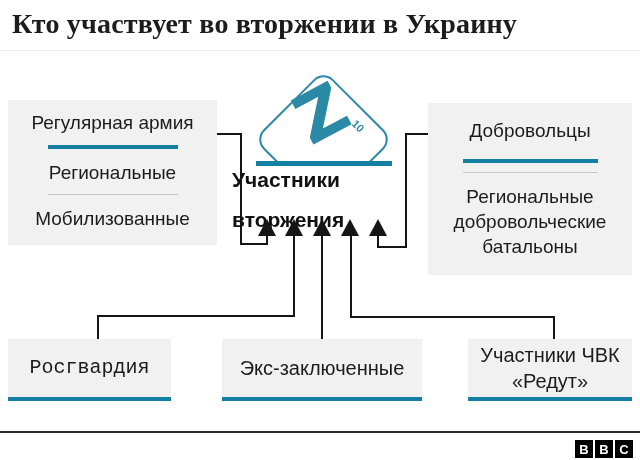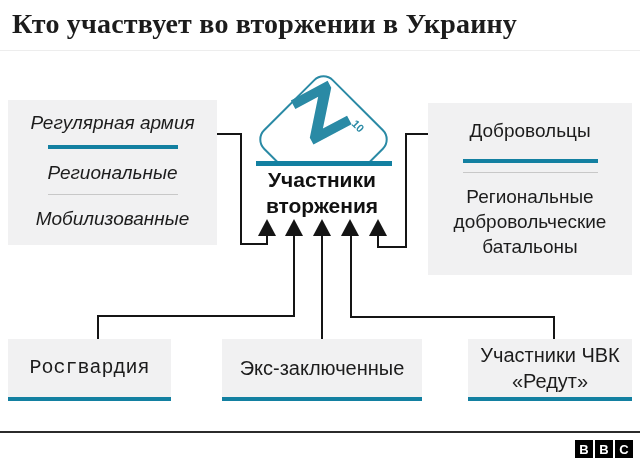--- a/index.html
+++ b/index.html
@@ -9,21 +9,21 @@
   }
   .title{
     position:absolute;left:8px;top:4px;width:620px;margin:4px;
     font-family:"Liberation Serif","DejaVu Serif",serif;
     font-size:28px;font-weight:bold;color:#1c1c1c;letter-spacing:0.2px;
   }
   .title-rule{position:absolute;left:0;top:50px;width:640px;height:1px;background:#ededed;}
 
   
   .panel{position:absolute;background:#f1f1f2;text-align:center;font-size:19px;}
-  .panel-left{left:8px;top:100px;width:209px;height:145px;font-style:italic;}
+  .panel-left{left:8px;top:100px;width:209px;height:145px;}
   .panel-right{left:428px;top:103px;width:204px;height:172px;}
   .panel .heading{line-height:25px;}
   .panel-left .heading{padding-top:10px;}
   .panel-right .heading{padding-top:15px;}
   .teal-rule{height:4px;background:#1380A1;margin:12px auto 0;}
   .panel-left .teal-rule{width:130px;margin-top:10px;}
   .panel-right .teal-rule{width:135px;margin-top:16px;}
   .panel .item{padding-top:11px;line-height:25px;}
   .panel .divider{height:1px;background:#c8c8c8;margin:9px auto 0;}
   .panel-left .divider{width:130px;}
@@ -48,25 +48,25 @@
   .z-glyph{
     position:absolute;left:52px;top:22px;font-size:68px;font-weight:bold;color:#2a8aa5;
     transform:rotate(-28deg);font-family:"DejaVu Sans","Liberation Sans",sans-serif;line-height:68px;
   }
   .z-number{
     position:absolute;left:107px;top:62px;font-size:11px;font-weight:bold;color:#2a8aa5;
     transform:rotate(45deg);
   }
   .center-bar{position:absolute;left:256px;top:161px;width:136px;height:5px;background:#1380A1;}
   .center-label{
-    position:absolute;left:232px;width:180px;text-align:center;
+    position:absolute;left:232px;width:180px;
     font-size:21px;font-weight:bold;color:#111;
   }
   .cl-1{top:168px;}
-  .cl-2{top:194px;}
+  .cl-2{top:208px;}
 
   
   .arrow{
     position:absolute;top:219px;width:0;height:0;
     border-left:9px solid transparent;border-right:9px solid transparent;
     border-bottom:17px solid #151515;
   }
   .line{position:absolute;background:#151515;}
 
   

